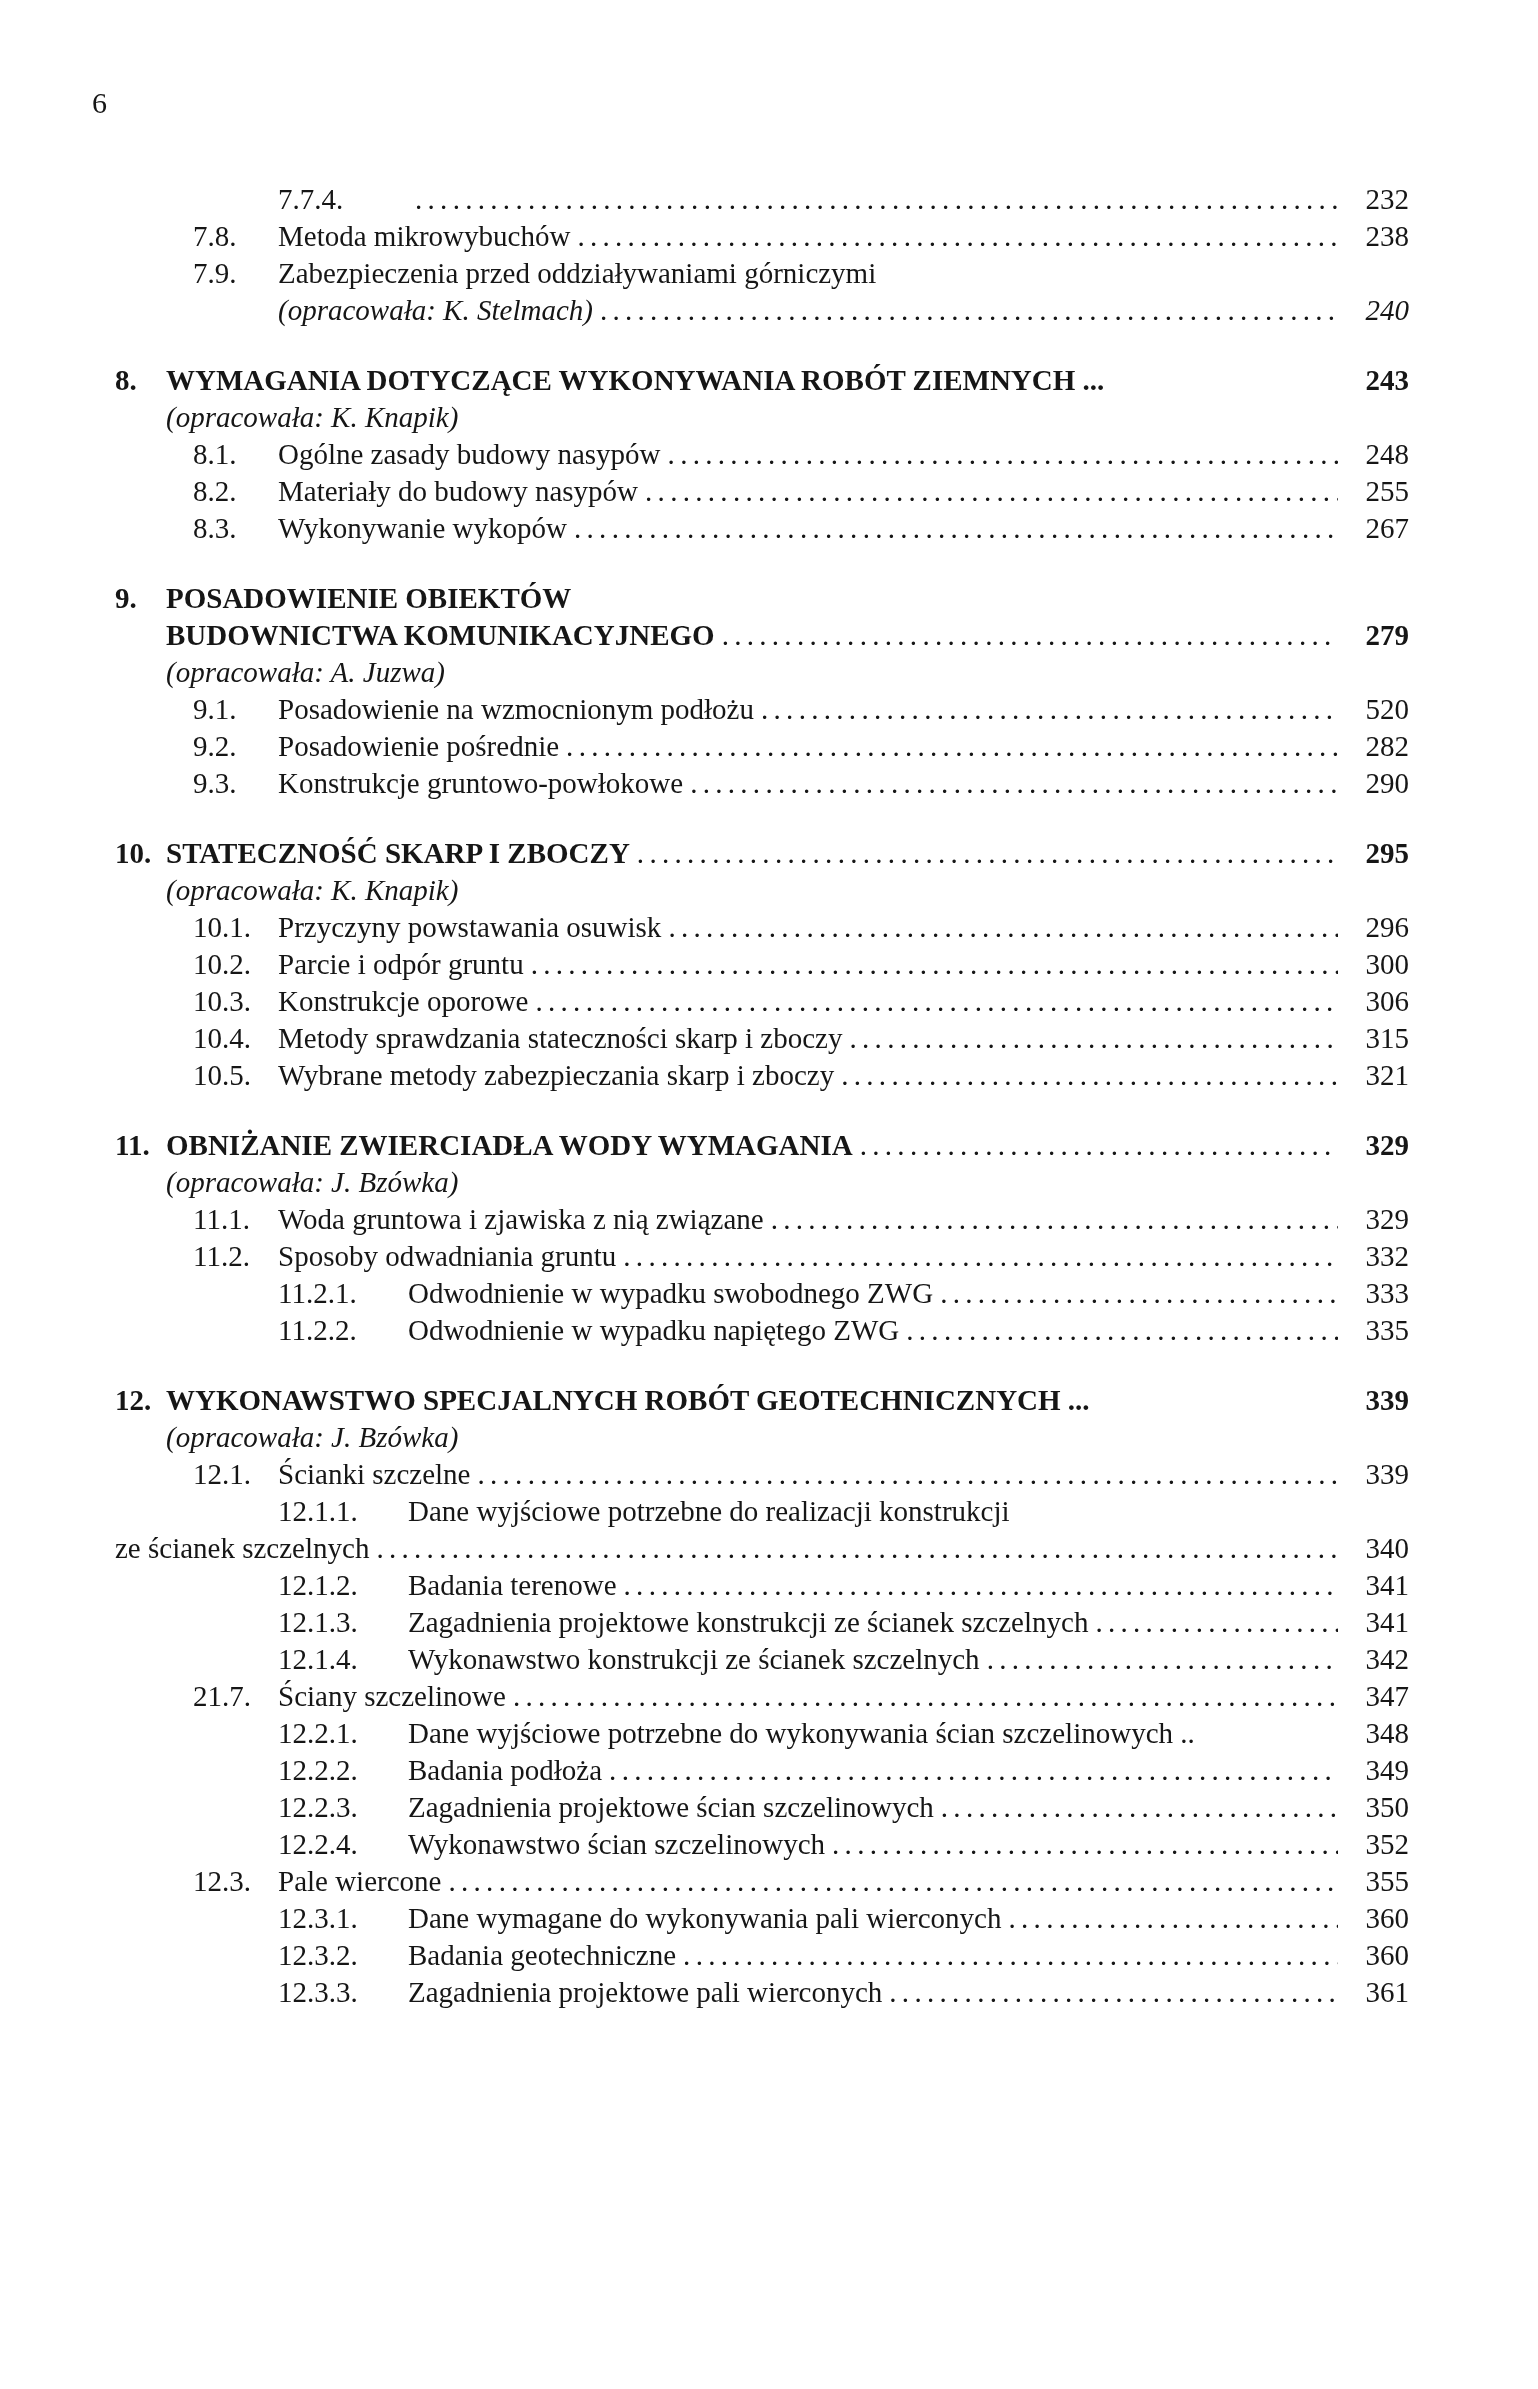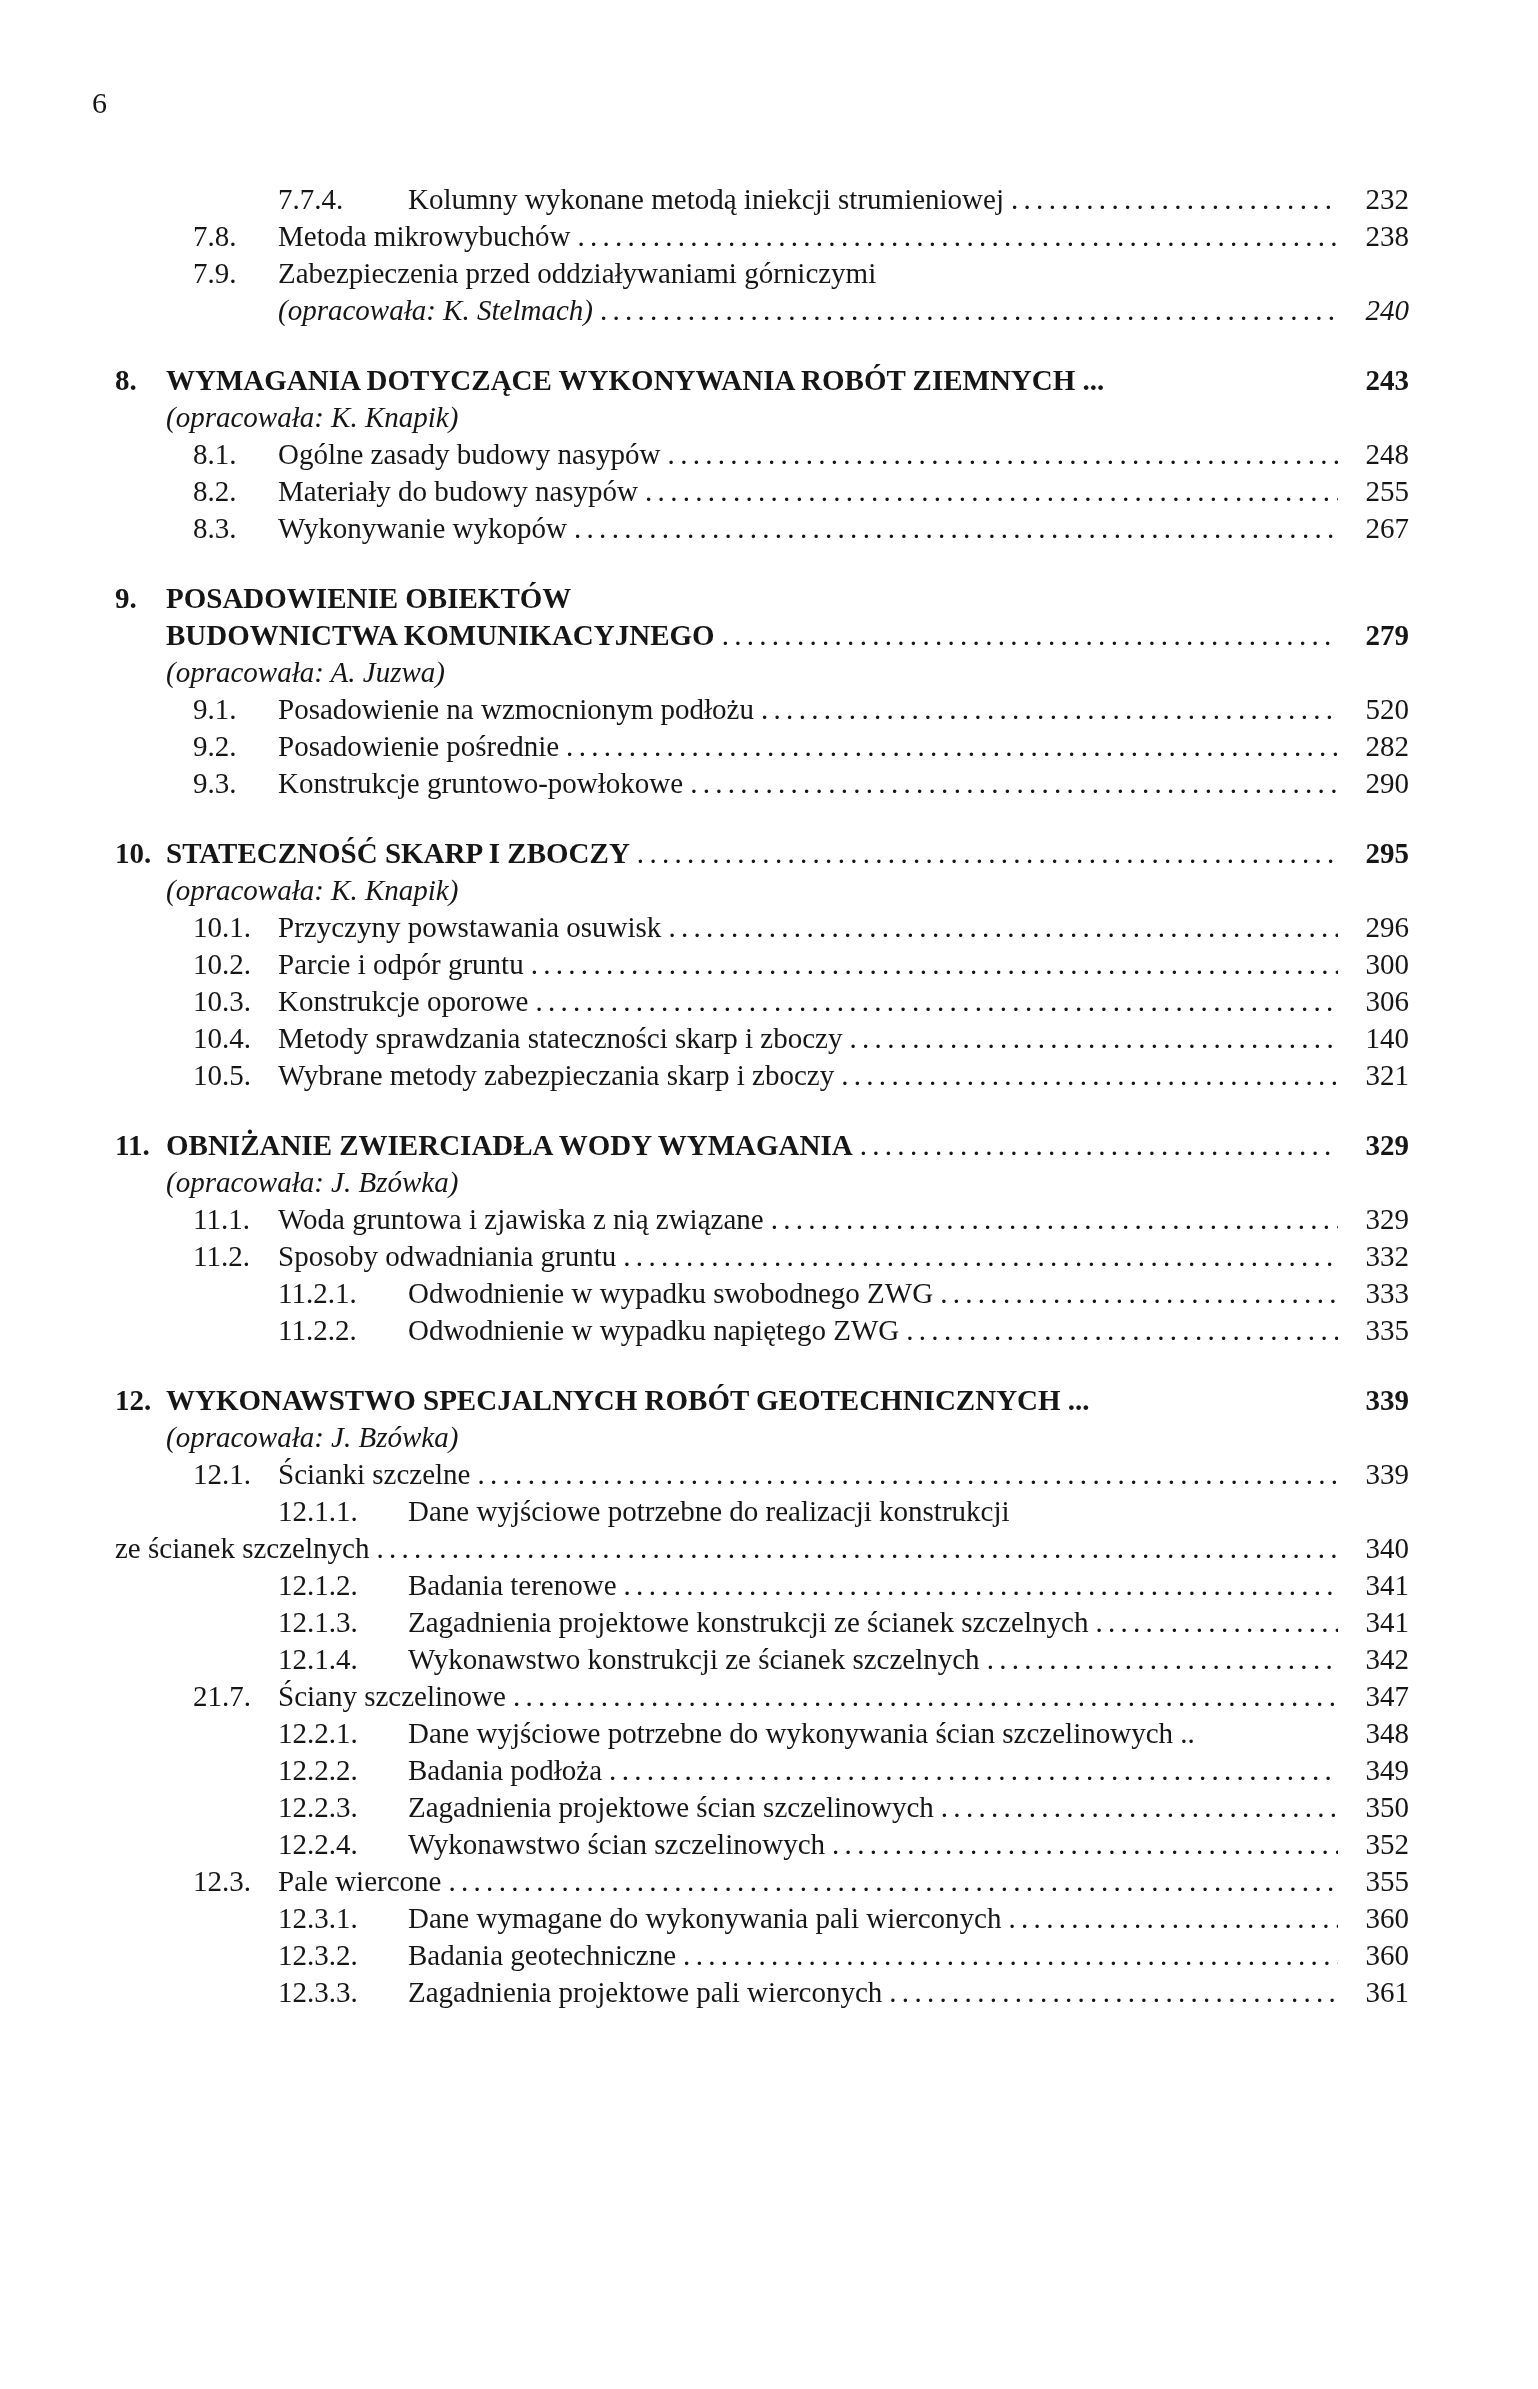--- a/index.html
+++ b/index.html
@@ -77,21 +77,20 @@
 </style>
 </head>
 <body>
 
 <div>
   <span class="corner-page-number">6</span>
 
   <div class="toc">
       <div class="row sub">
         <span class="num">7.7.4.</span>
-        <span class="text">Kolumny wykonane metodą iniekcji strumieniowej</span>
         <span class="dots"></span>
         <span class="page">232</span>
       </div>
       <div class="row sec">
         <span class="num">7.8.</span>
         <span class="text">Metoda mikrowybuchów</span>
         <span class="dots"></span>
         <span class="page">238</span>
       </div>
       <div class="row sec">
@@ -184,21 +183,21 @@
       <div class="row sec">
         <span class="num">10.3.</span>
         <span class="text">Konstrukcje oporowe</span>
         <span class="dots"></span>
         <span class="page">306</span>
       </div>
       <div class="row sec">
         <span class="num">10.4.</span>
         <span class="text">Metody sprawdzania stateczności skarp i zboczy</span>
         <span class="dots"></span>
-        <span class="page">140</span>
+        <span class="page">315</span>
       </div>
       <div class="row sec">
         <span class="num">10.5.</span>
         <span class="text">Wybrane metody zabezpieczania skarp i zboczy</span>
         <span class="dots"></span>
         <span class="page">321</span>
       </div>
       <div class="row chapter gap">
         <span class="num">11.</span>
         <span class="text">OBNIŻANIE ZWIERCIADŁA WODY WYMAGANIA</span>

